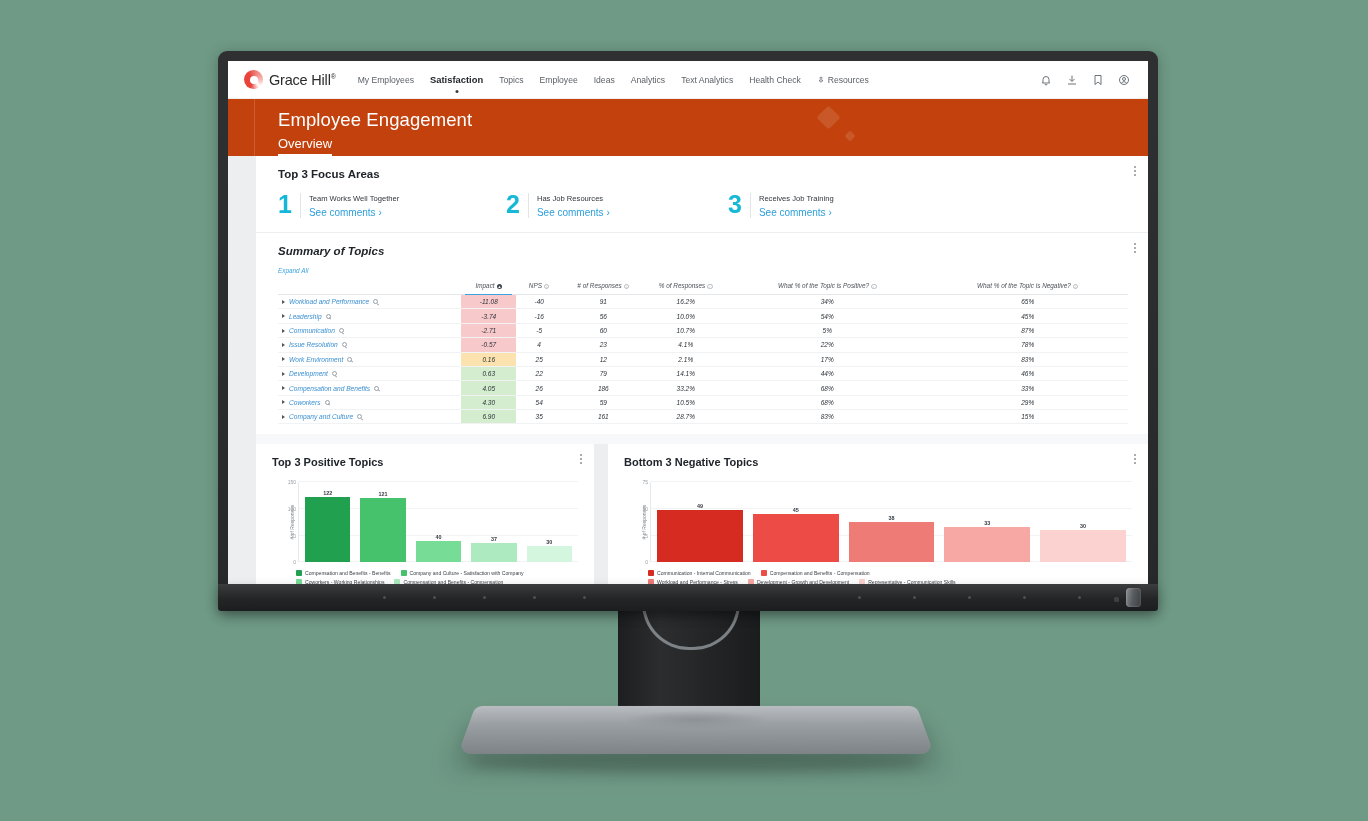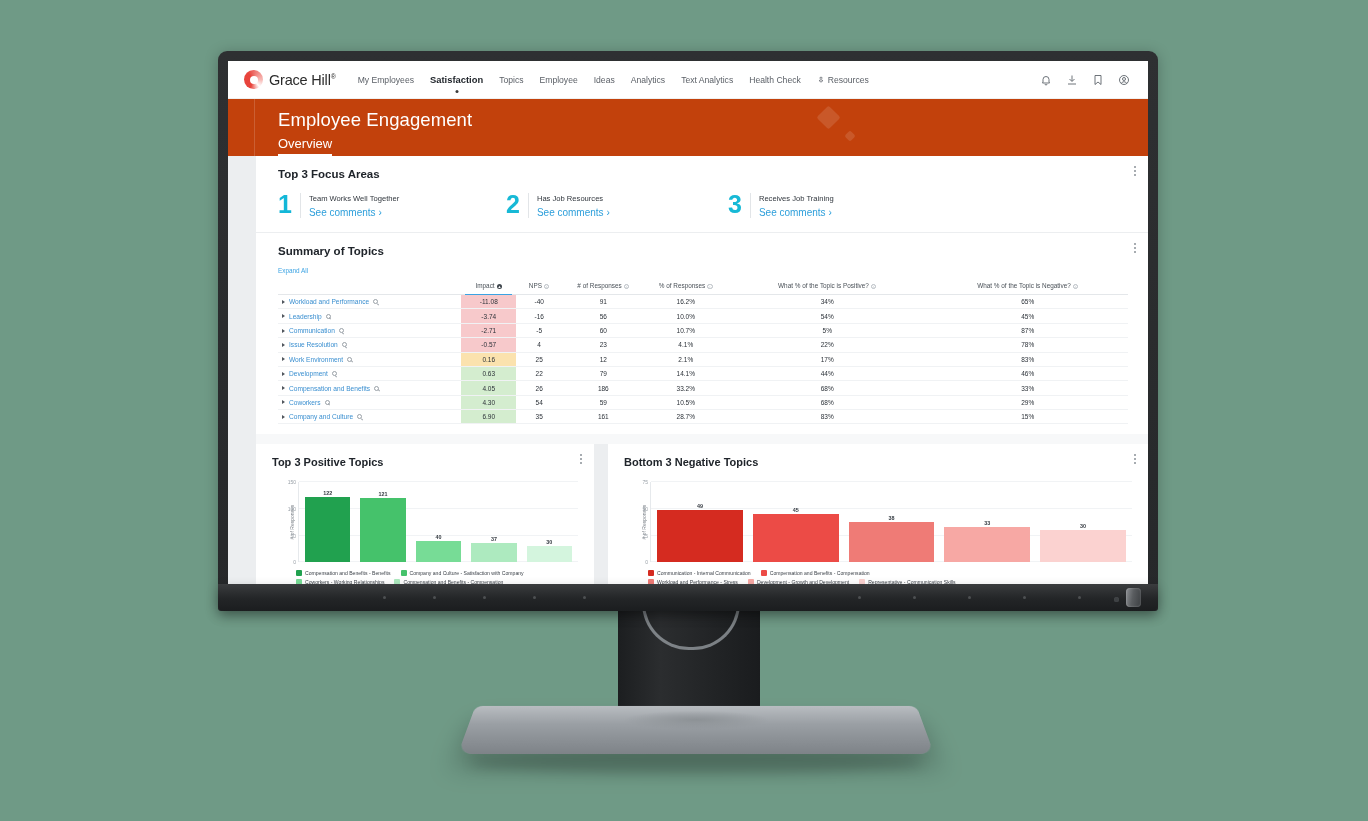--- a/index.html
+++ b/index.html
@@ -109,21 +109,21 @@
   .section-title { font-size:11.5px; font-weight:bold; color:#20252b; }
   #focus-row { display:flex; margin-top:13px; }
   .focus-item { display:flex; align-items:flex-start; gap:8px; }
   .focus-num { font-size:25px; font-weight:bold; color:#17b9d6; line-height:.95; }
   .focus-num.n1 { color:#13b7d8; }
   .focus-body { border-left:1px solid #e2e5e8; padding-left:8px; padding-top:1px; }
   .focus-label { font-size:7.6px; color:#30363d; }
   .focus-link { font-size:10px; color:#2d9fdb; margin-top:4px; cursor:pointer; }
 
   
-  #topics-card { padding:12px 20px 10px 22px; }
+  #topics-card { padding:12px 20px 10px 22px;font-style:italic; }
   #expand-all { font-size:6.4px; color:#3ba3e3; margin-top:10px; cursor:pointer; }
   table.topics { width:100%; border-collapse:collapse; margin-top:4px; table-layout:fixed; }
   table.topics th { font-size:6.4px; font-weight:normal; color:#4a5158; padding:4px 4px 5px 4px;
     border-bottom:1px solid #e4e7ea; white-space:nowrap; }
   table.topics td { font-size:6.5px; color:#2b3138; padding:3.2px 4px; border-bottom:1px solid #f0f2f4; }
   .th-c { text-align:center; }
   .th-sortable { position:relative; }
   .th-sortable .sortline { position:absolute; left:4px; right:4px; bottom:-1px; height:1.5px; background:#3ba3e3; }
   .info-dot { display:inline-block; width:5.5px; height:5.5px; border-radius:50%;
     border:.7px solid #b6bcc2; color:#b6bcc2; font-size:4px; line-height:4.6px; text-align:center;

